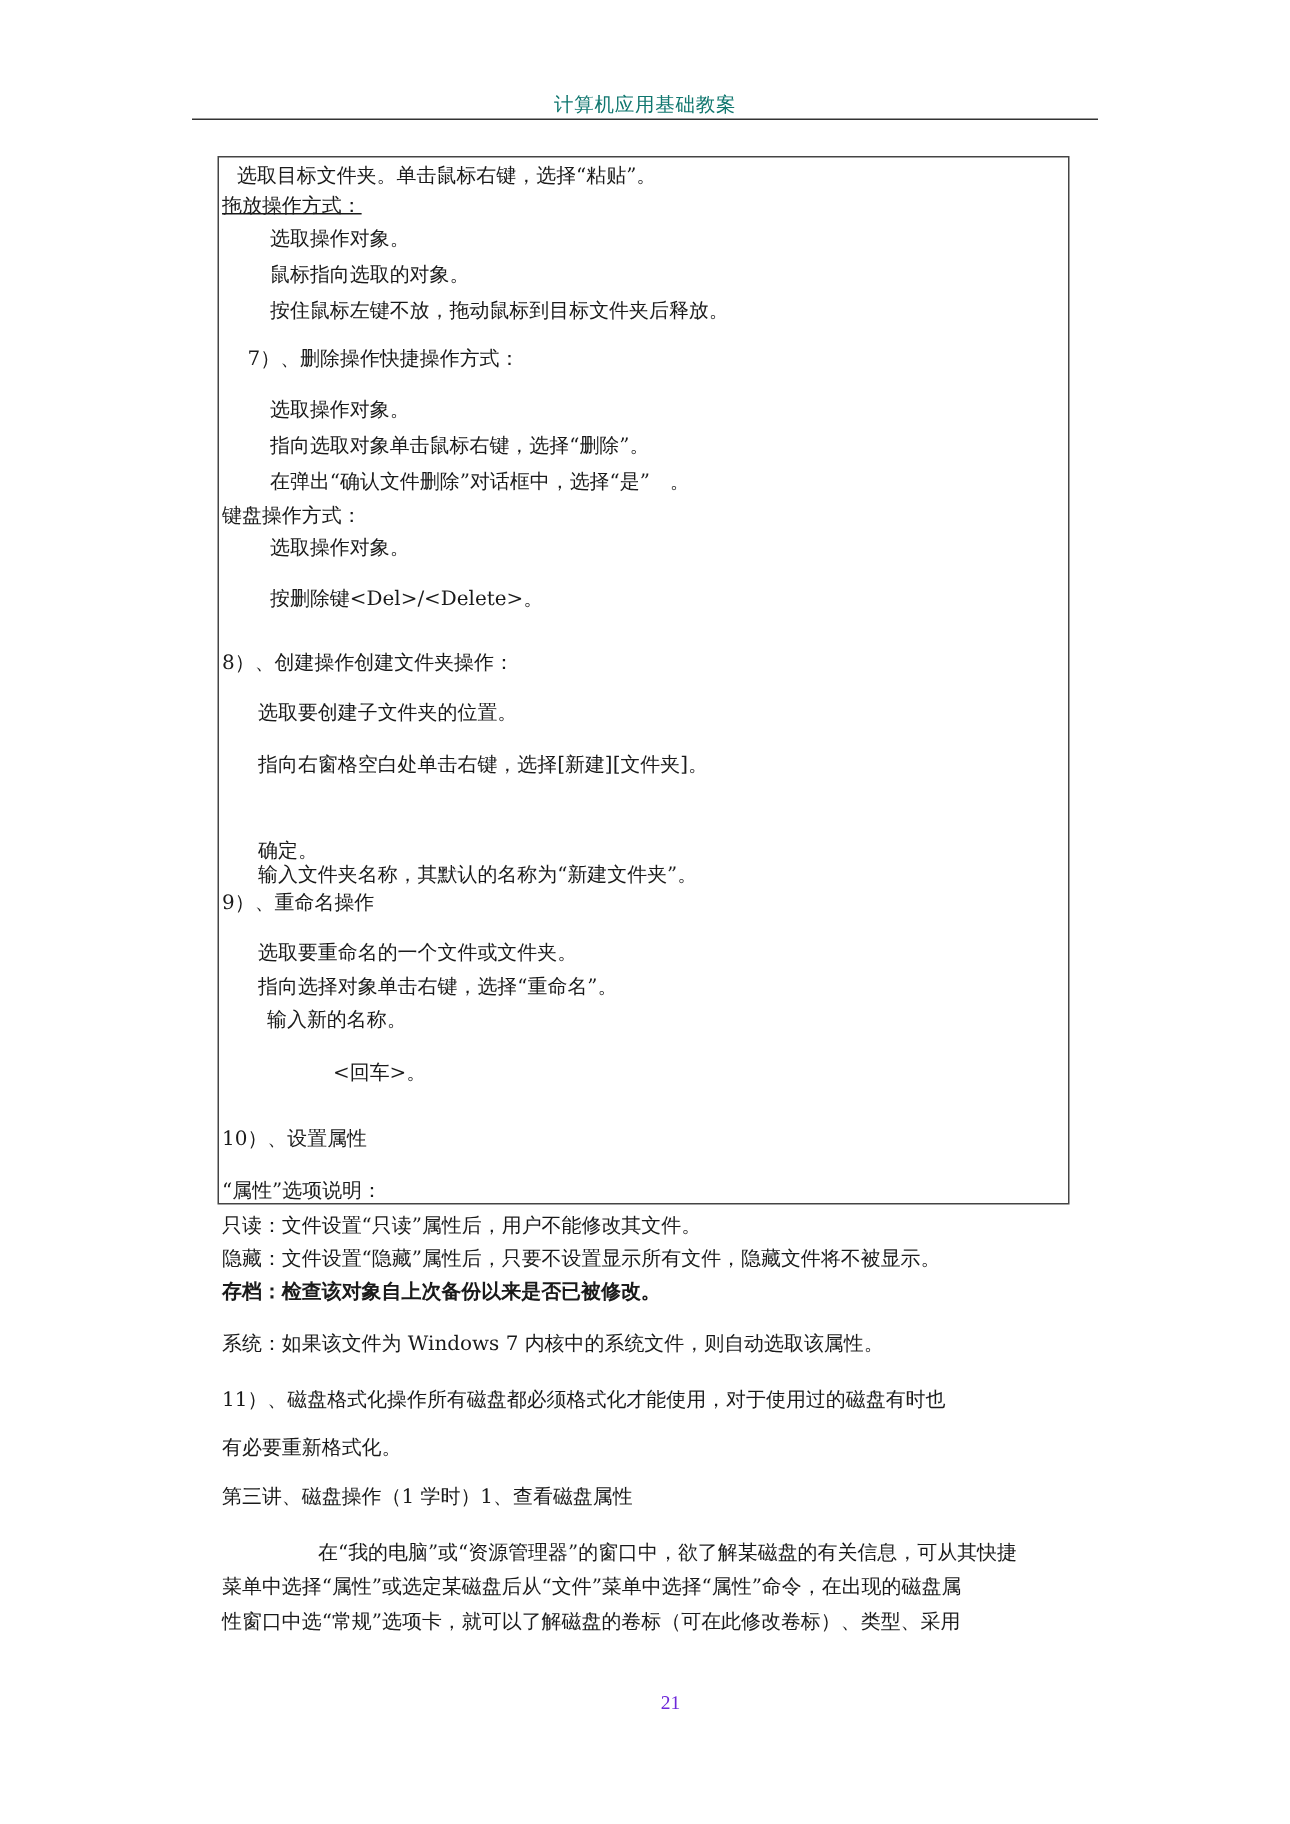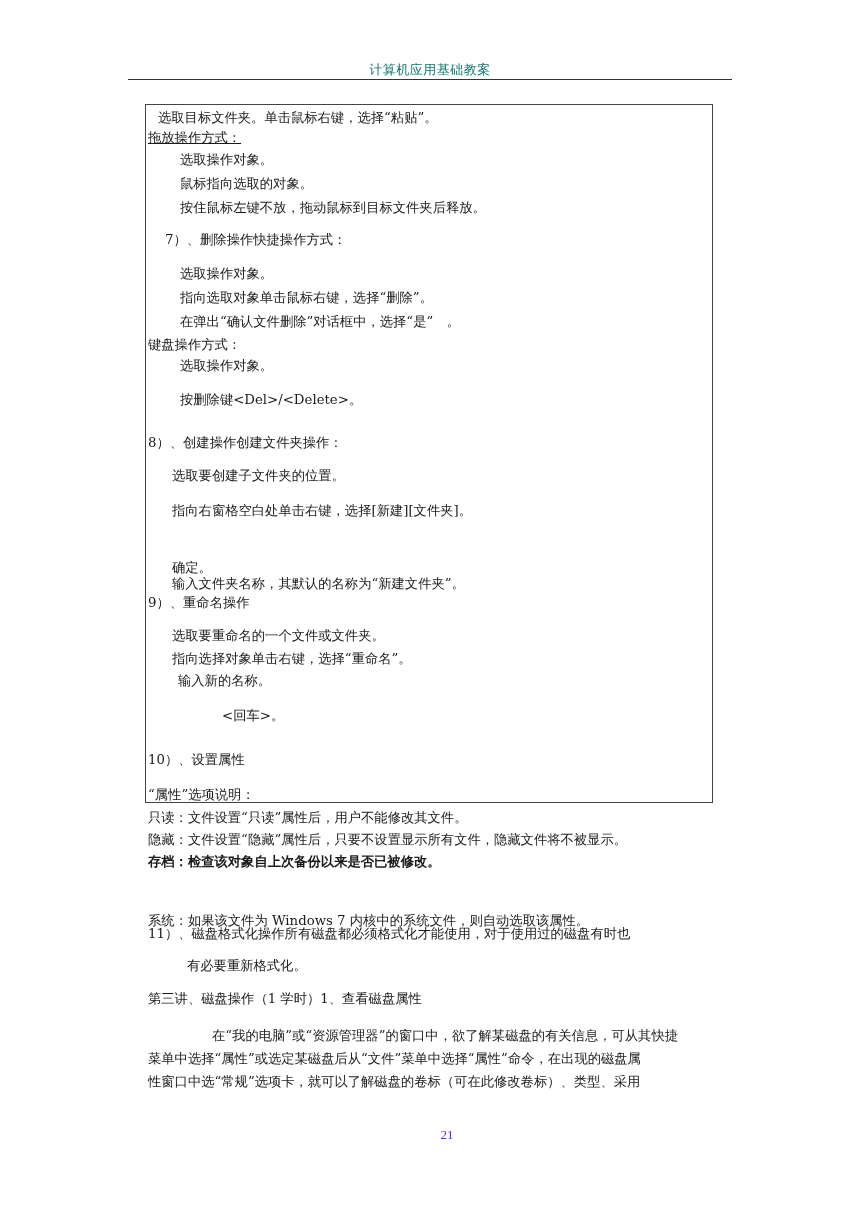--- a/index.html
+++ b/index.html
@@ -43,23 +43,23 @@
       <div class="line" style="left: 2px; top: 490px;">9）、重命名操作</div>
       <div class="line" style="left: 26px; top: 523px;">选取要重命名的一个文件或文件夹。</div>
       <div class="line" style="left: 26px; top: 546px;">指向选择对象单击右键，选择“重命名”。</div>
       <div class="line" style="left: 32px; top: 568px;">输入新的名称。</div>
       <div class="line" style="left: 32px; top: 603px; margin-left: 44px;">&lt;回车&gt;。</div>
       <div class="line" style="left: 2px; top: 647px;">10）、设置属性</div>
       <div class="line" style="left: 2px; top: 682px;">“属性”选项说明：</div>
       <div class="line" style="left: 2px; top: 705px;">只读：文件设置“只读”属性后，用户不能修改其文件。</div>
       <div class="line" style="left: 2px; top: 727px;">隐藏：文件设置“隐藏”属性后，只要不设置显示所有文件，隐藏文件将不被显示。</div>
       <div class="line" style="left: 2px; top: 749px; font-weight: bold;">存档：检查该对象自上次备份以来是否已被修改。</div>
-      <div class="line" style="left: 2px; top: 784px; margin-top: 24px;">系统：如果该文件为 Windows 7 内核中的系统文件，则自动选取该属性。</div>
+      <div class="line" style="left: 2px; top: 784px;">系统：如果该文件为 Windows 7 内核中的系统文件，则自动选取该属性。</div>
       <div class="line" style="left: 2px; top: 821px;">11）、磁盘格式化操作所有磁盘都必须格式化才能使用，对于使用过的磁盘有时也</div>
-      <div class="line" style="left: 2px; top: 853px; margin-left: 39px;">有必要重新格式化。</div>
+      <div class="line" style="left: 2px; top: 853px;">有必要重新格式化。</div>
       <div class="line" style="left: 2px; top: 886px;">第三讲、磁盘操作（1 学时）1、查看磁盘属性</div>
       <div class="line" style="left: 30px; top: 923px; margin-left: 36px;">在“我的电脑”或“资源管理器”的窗口中，欲了解某磁盘的有关信息，可从其快捷</div>
       <div class="line" style="left: 2px; top: 946px; text-align: right;">菜单中选择“属性”或选定某磁盘后从“文件”菜单中选择“属性”命令，在出现的磁盘属</div>
       <div class="line" style="left: 2px; top: 969px;">性窗口中选“常规”选项卡，就可以了解磁盘的卷标（可在此修改卷标）、类型、采用</div>
     </div>
 </div>
 
 <div class="page-number">21</div>
 
 </body></html>

